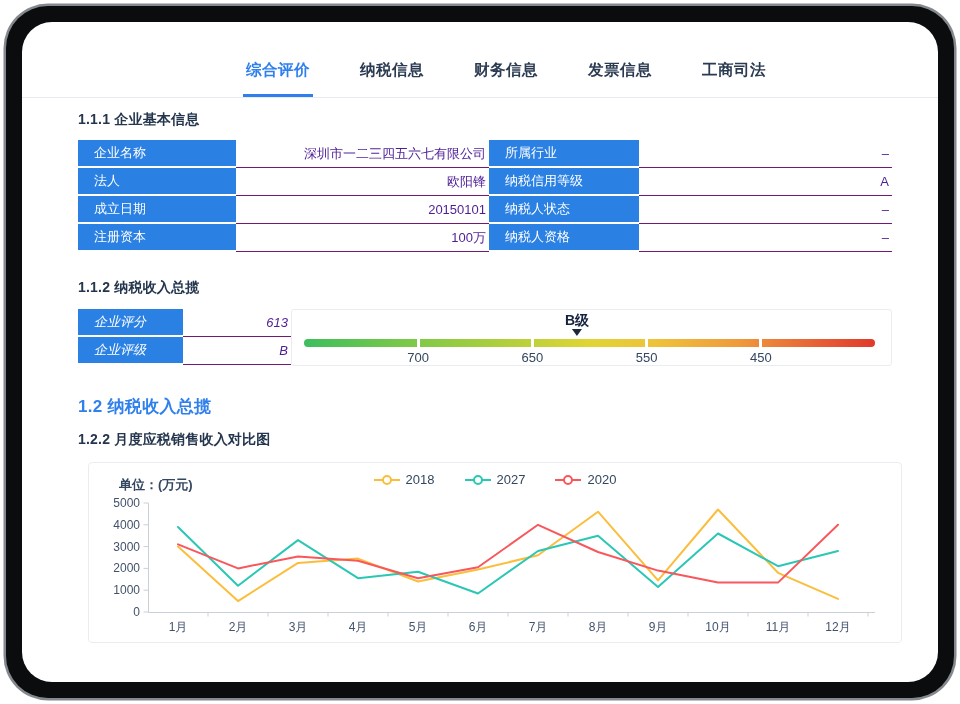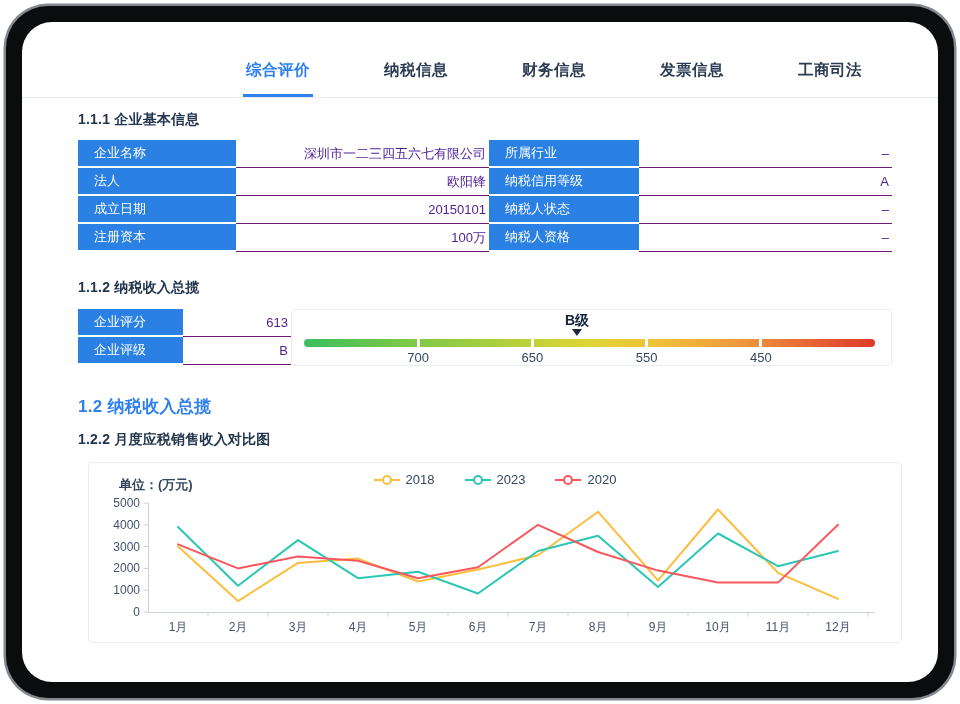--- a/index.html
+++ b/index.html
@@ -6,21 +6,21 @@
   html,body { width:960px; height:704px; background:#fff; overflow:hidden;
     font-family:"Liberation Sans","DejaVu Sans",sans-serif; }
   .stage { position:relative; width:960px; height:704px; }
 
   
   .bezel { position:absolute; inset:6px; border-radius:42px; background:#0b0c0e;
     box-shadow:0 0 0 2.5px #84888f; }
   .screen { position:absolute; inset:16px; border-radius:30px; background:#fff; overflow:hidden; }
 
   
-  .tabbar { height:76px; display:flex; align-items:flex-end; gap:68px;
+  .tabbar { height:76px; display:flex; align-items:flex-end; gap:44px;
     padding-left:221px; border-bottom:1px solid #e8ebef; }
   .tab { background:none; border:none; cursor:pointer; font-family:inherit;
     font-size:15.5px; font-weight:600; color:#2b3b52; padding:0 3px 13px;
     border-bottom:3px solid transparent; letter-spacing:.5px; }
   .tab.active { color:#2f80ed; border-bottom-color:#2f80ed; }
 
   .body { padding:0 58px 0 56px; }
   .sec-title { color:#2f80ed; font-size:17px; font-weight:700; letter-spacing:.3px; }
   .sub-title { color:#24364e; font-size:14px; font-weight:600; letter-spacing:.2px; }
   .mt21{margin-top:21px;} .mt13{margin-top:13px;} .mt11{margin-top:11px;}
@@ -31,21 +31,21 @@
   .trow { display:flex; height:28px; }
   .cell { font-size:13px; display:flex; align-items:center; }
   .cell.lab { background:#2b80e4; color:#fff; padding-left:16px;
     border-bottom:2px solid #fff; }
   .cell.val { color:#4c1d95; justify-content:flex-end; padding-right:3px;
     border-bottom:1px solid #701a75; }
   .c1{width:158px;} .c2{width:253px;} .c3{width:150px;} .c4{flex:1;}
 
   
   .score-wrap { display:flex; width:814px; }
-  .score-table { width:213px; }
+  .score-table { width:213px;font-style:italic; }
   .score-table .trow .cell.lab { width:105px; }
   .score-table .trow .cell.val { width:108px; }
   .gauge-box { flex:1; height:57px; border:1px solid #e9edf1; border-radius:3px;
     position:relative; }
   .gauge-inner { position:absolute; left:12px; right:16px; top:0; bottom:0; }
   .gauge-bar { position:absolute; left:0; right:0; top:29px; height:8px; border-radius:4px;
     background:linear-gradient(90deg,#3cbe5e 0%,#71c74b 15%,#a6ce3e 32%,#e0d535 50%,
       #efc13a 62%,#ef9a3d 76%,#e65b35 91%,#df3a2b 100%); }
   .gauge-gap { position:absolute; top:29px; height:8px; width:3px; background:#fff; }
   .gauge-tick { position:absolute; top:40px; transform:translateX(-50%);
@@ -159,21 +159,21 @@
                   <line x1="0" y1="5" x2="26" y2="5" stroke="#fbbe3c" stroke-width="2"></line>
                   <circle cx="13" cy="5" r="4" fill="#fff" stroke="#fbbe3c" stroke-width="2"></circle>
                 </svg>
                 <span>2018</span>
               </div>
               <div class="legend-item">
                 <svg width="26" height="10">
                   <line x1="0" y1="5" x2="26" y2="5" stroke="#2bc7b5" stroke-width="2"></line>
                   <circle cx="13" cy="5" r="4" fill="#fff" stroke="#2bc7b5" stroke-width="2"></circle>
                 </svg>
-                <span>2023</span>
+                <span>2027</span>
               </div>
               <div class="legend-item">
                 <svg width="26" height="10">
                   <line x1="0" y1="5" x2="26" y2="5" stroke="#f8575c" stroke-width="2"></line>
                   <circle cx="13" cy="5" r="4" fill="#fff" stroke="#f8575c" stroke-width="2"></circle>
                 </svg>
                 <span>2020</span>
               </div>
             </div>
           <svg id="chart-svg" width="812" height="152" viewBox="0 0 812 152">

